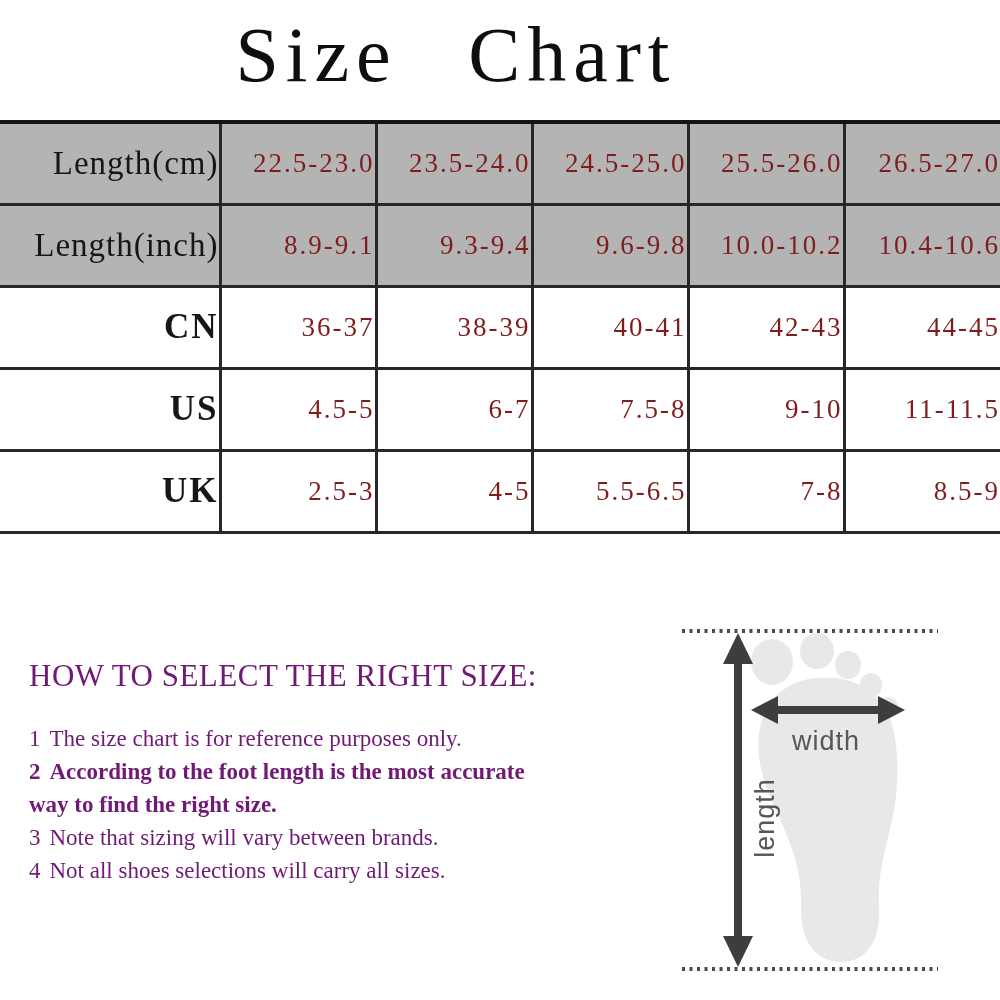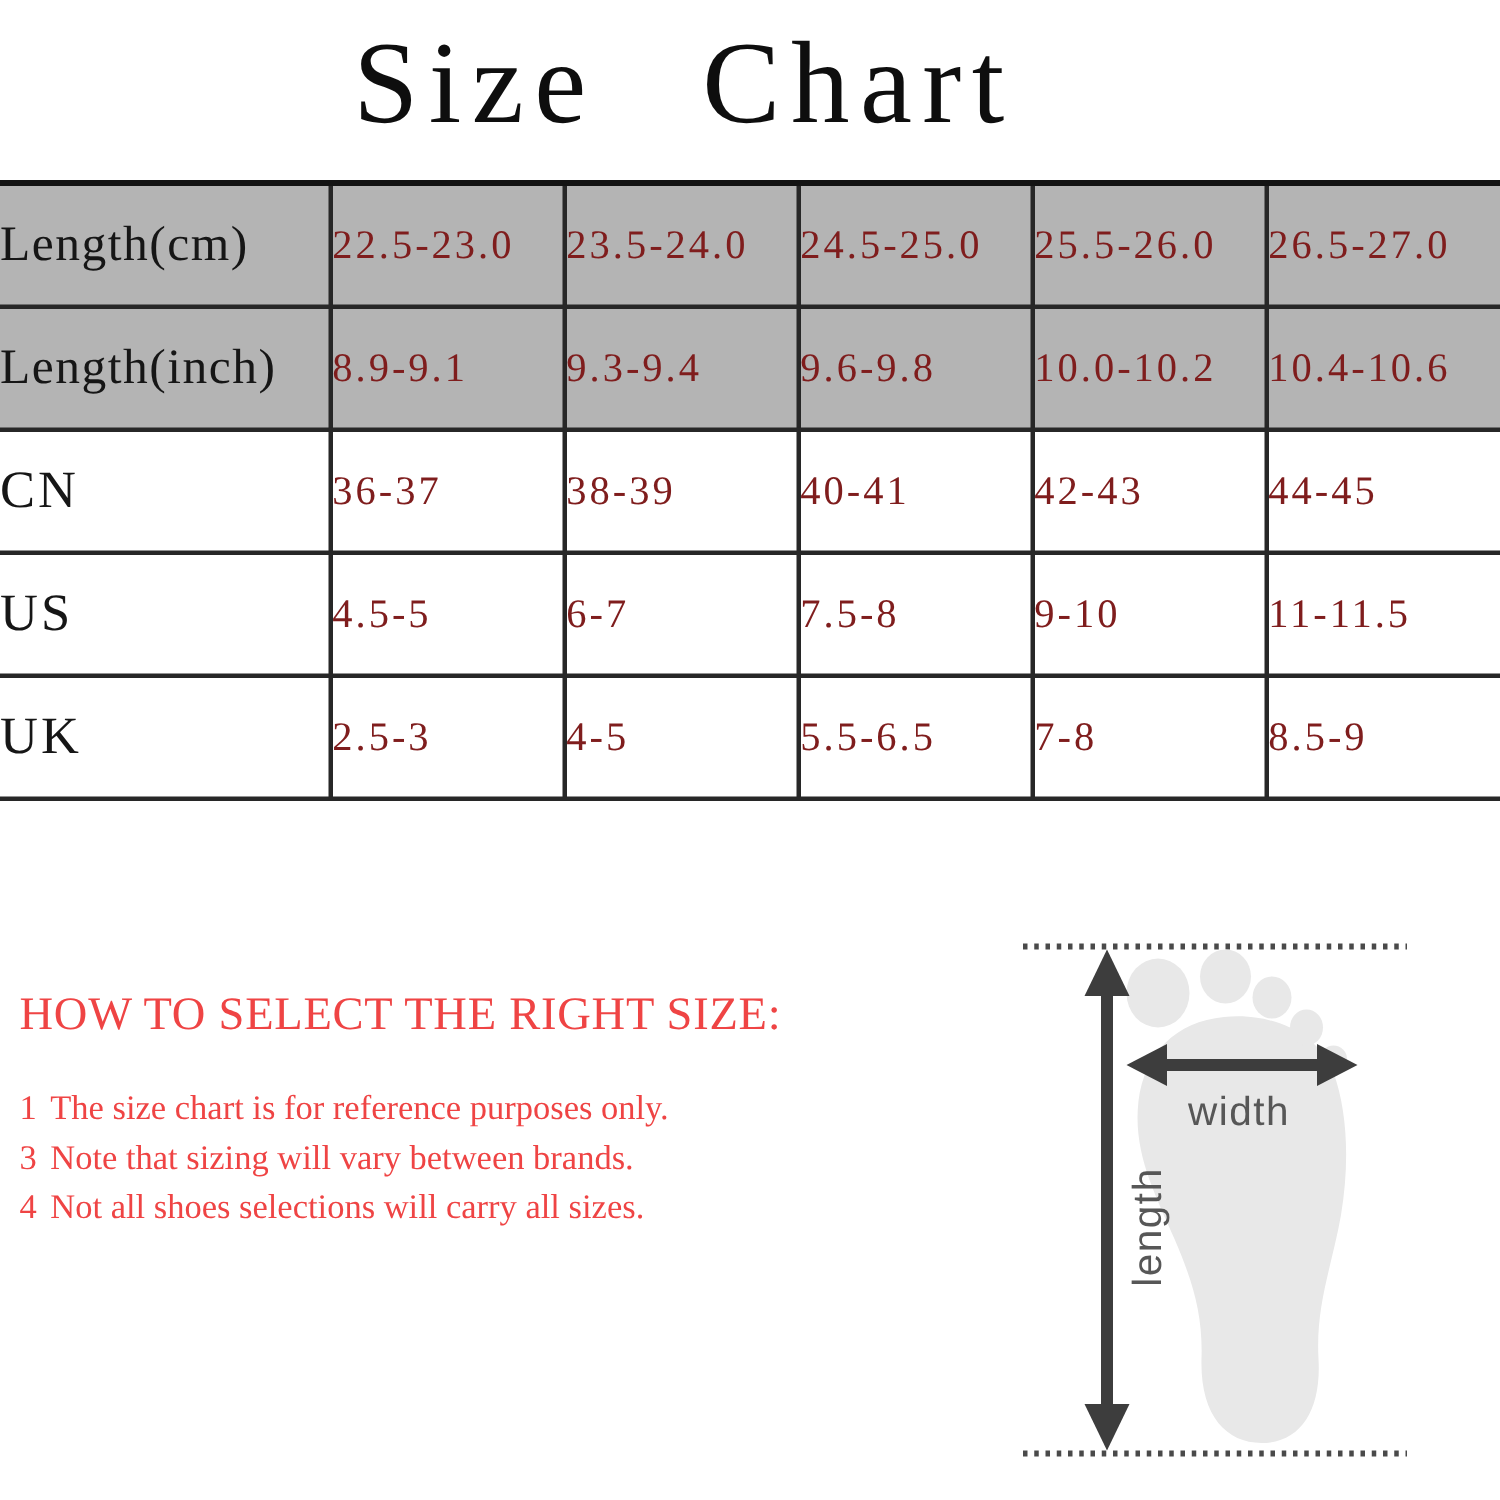--- a/index.html
+++ b/index.html
@@ -40,49 +40,49 @@
     left: 0;
     width: 1000px;
     border-collapse: collapse;
     table-layout: fixed;
   }
   .size-table tr { height: 82px; }
   .size-table th,
   .size-table td {
     border: 3px solid #272727;
     border-left-width: 3px;
-    text-align: left;
+    text-align: right;
     vertical-align: middle;
     font-weight: 400;
     padding: 0;
   }
   .size-table tr > *:first-child { border-left: none; }
   .size-table tr > *:last-child  { border-right: none; }
   .size-table tr:first-child > * { border-top-width: 4px; border-top-color: #141414; }
   .size-table tr:last-child  > * { border-bottom-width: 3px; }
   .size-table .hdr > * { background: #b4b4b4; }
   .row-label {
     font-size: 33px;
     letter-spacing: 1px;
     color: #161616;
   }
-  tr.plain .row-label { font-size: 35px; letter-spacing: 2px; }
+  tr.plain .row-label { font-size: 35px; letter-spacing: 2px; font-weight: bold; }
   .val {
     font-size: 27px;
     letter-spacing: 2px;
     color: #7f1d1d;
   }
 
   
   .guide {
     position: absolute;
-    left: 13px;
+    left: 29px;
     top: 658px;
     width: 618px;
-    color: #ef4444;
+    color: #701a75;
   }
   .guide h2 {
     margin: 0 0 28px 0;
     font-weight: 400;
     font-size: 31px;
     letter-spacing: 0.5px;
     white-space: nowrap;
   }
   .g-item {
     margin: 0;
@@ -161,20 +161,21 @@
         <td class="val">5.5-6.5</td>
         <td class="val">7-8</td>
         <td class="val">8.5-9</td>
       </tr>
     </tbody>
   </table>
 
   <section class="guide">
     <h2>HOW TO SELECT THE RIGHT SIZE:</h2>
     <p class="g-item"><span class="g-num">1</span><span>The size chart is for reference purposes only.</span></p>
+    <p class="g-item g-em"><span class="g-num">2</span><span>According to the foot length is the most accurate way to find the right size.</span></p>
     <p class="g-item"><span class="g-num">3</span><span>Note that sizing will vary between brands.</span></p>
     <p class="g-item"><span class="g-num">4</span><span>Not all shoes selections will carry all sizes.</span></p>
   </section>
 
   <svg class="foot-diagram" width="380" height="380" viewBox="0 0 380 380" xmlns="http://www.w3.org/2000/svg">
 
     <line x1="62" y1="13" x2="318" y2="13" stroke="#4a4a4a" stroke-width="4" stroke-dasharray="3 4.5"></line>
     <line x1="62" y1="351" x2="318" y2="351" stroke="#4a4a4a" stroke-width="4" stroke-dasharray="3 4.5"></line>
 
     <g fill="#e8e8e8">

